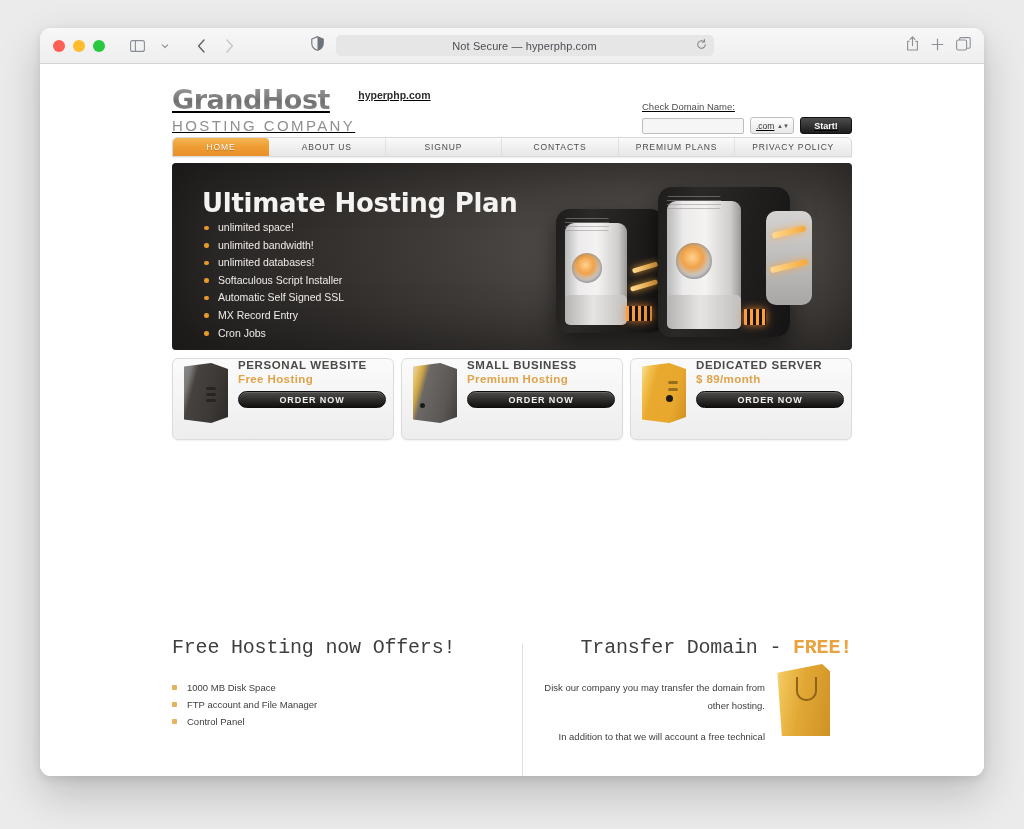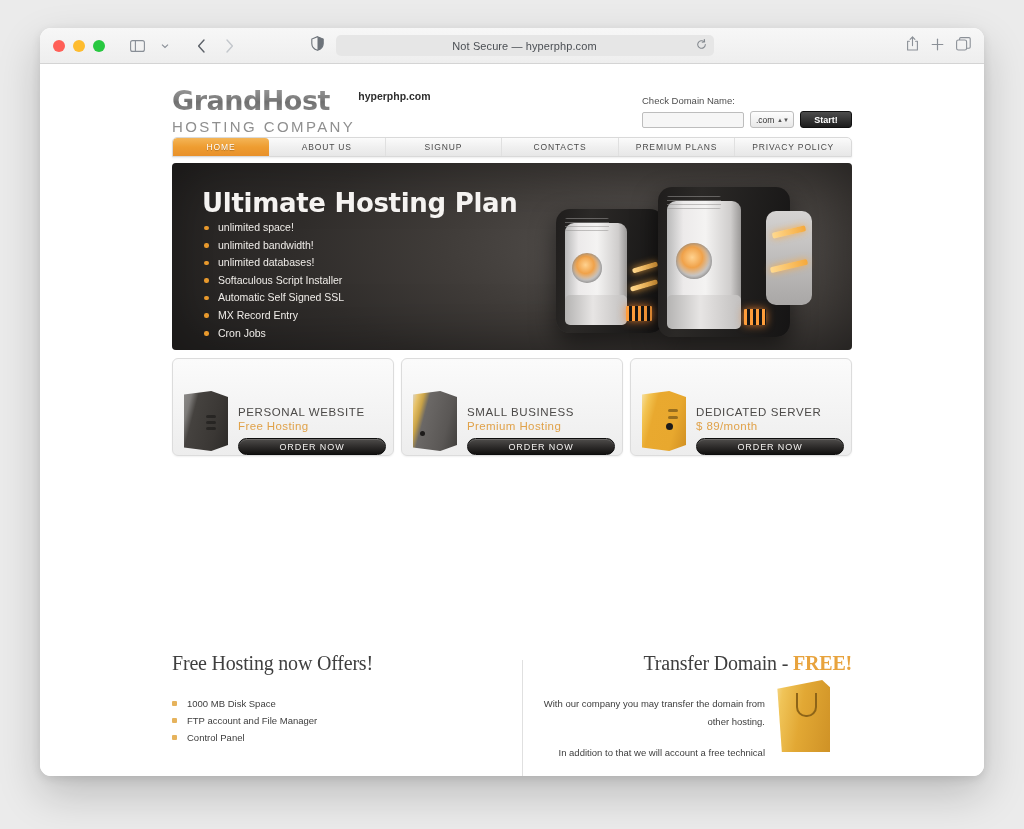--- a/index.html
+++ b/index.html
@@ -105,22 +105,23 @@
   .container {
     width: 680px;
     margin: 0 auto;
     position: relative;
   }
 
   
   .site-header {
     padding-top: 23px;
     display: flex;
-    align-items: center;
+    align-items: flex-end;
     height: 70px;
+    text-decoration: underline;
   }
 
   .logo-block { display: flex; align-items: flex-start; }
   .logo-main {
     font-family: "DejaVu Sans", sans-serif;
     font-size: 27px;
     font-weight: bold;
     color: #7b7b7b;
     letter-spacing: -0.5px;
     line-height: 1;
@@ -321,28 +322,29 @@
   }
 
   
   .cards {
     display: flex;
     gap: 7px;
     margin-top: 8px;
   }
   .card {
     flex: 1;
-    height: 98px;
+    height: 82px;
     background: linear-gradient(to bottom, #fbfbfb, #ededed);
     border: 1px solid #dcdcdc;
     border-radius: 6px;
     display: flex;
-    align-items: flex-end;
+    align-items: flex-start;
     padding: 0 7px;
     box-shadow: 0 1px 2px rgba(0,0,0,0.06);
+    font-weight: bold;
   }
   .card-icon { width: 54px; height: 68px; position: relative; flex: 0 0 54px; }
 
   .binder { position: absolute; inset: 4px 6px 4px 4px; border-radius: 3px; }
   .binder.dark {
     background: linear-gradient(105deg,#8f8d8b 0%,#7d7b79 14%,#45423f 26%,#3a3734 70%,#2c2a28 100%);
     clip-path: polygon(0 6%, 62% 0, 100% 10%, 100% 90%, 62% 100%, 0 94%);
   }
   .binder.gray {
     background: linear-gradient(105deg,#d8d6d4 0%,#e8c36a 10%,#c9a347 20%,#6b6866 30%,#5a5755 72%,#403e3c 100%);
@@ -403,21 +405,21 @@
   }
   .lower-col { width: 340px; padding-right: 30px; }
   .lower-col.right { padding-left: 25px; padding-right: 0; position: relative; text-align: right; }
   .divider {
     position: absolute;
     left: 350px; top: 8px;
     width: 1px; height: 150px;
     background: #e0e0e0;
   }
   .lower h2 {
-    font-family: Liberation Serif, serif;
+    font-family: Liberation Mono, monospace;
     font-size: 20px;
     font-weight: normal;
     color: #3f3f3f;
     letter-spacing: -0.2px;
     margin-bottom: 20px;
   }
   .lower h2 .accent { color: #e8a33d; font-weight: bold; }
   .feat-list { list-style: none; }
   .feat-list li {
     font-size: 9.5px;
@@ -662,21 +664,21 @@
             <li>1000 MB Disk Space</li>
             <li>FTP account and File Manager</li>
             <li>Control Panel</li>
           </ul>
         </div>
 
         <div class="lower-col right">
           <h2>
             <span>Transfer Domain - </span><span class="accent">FREE!</span>
           </h2>
-          <p>With our company you may transfer the domain from other hosting.</p>
+          <p>Disk our company you may transfer the domain from other hosting.</p>
           <p>In addition to that we will account a free technical</p>
           <div class="bag"></div>
         </div>
       </div>
 
     </div>
   </div>
 </div>
 
 </body></html>

